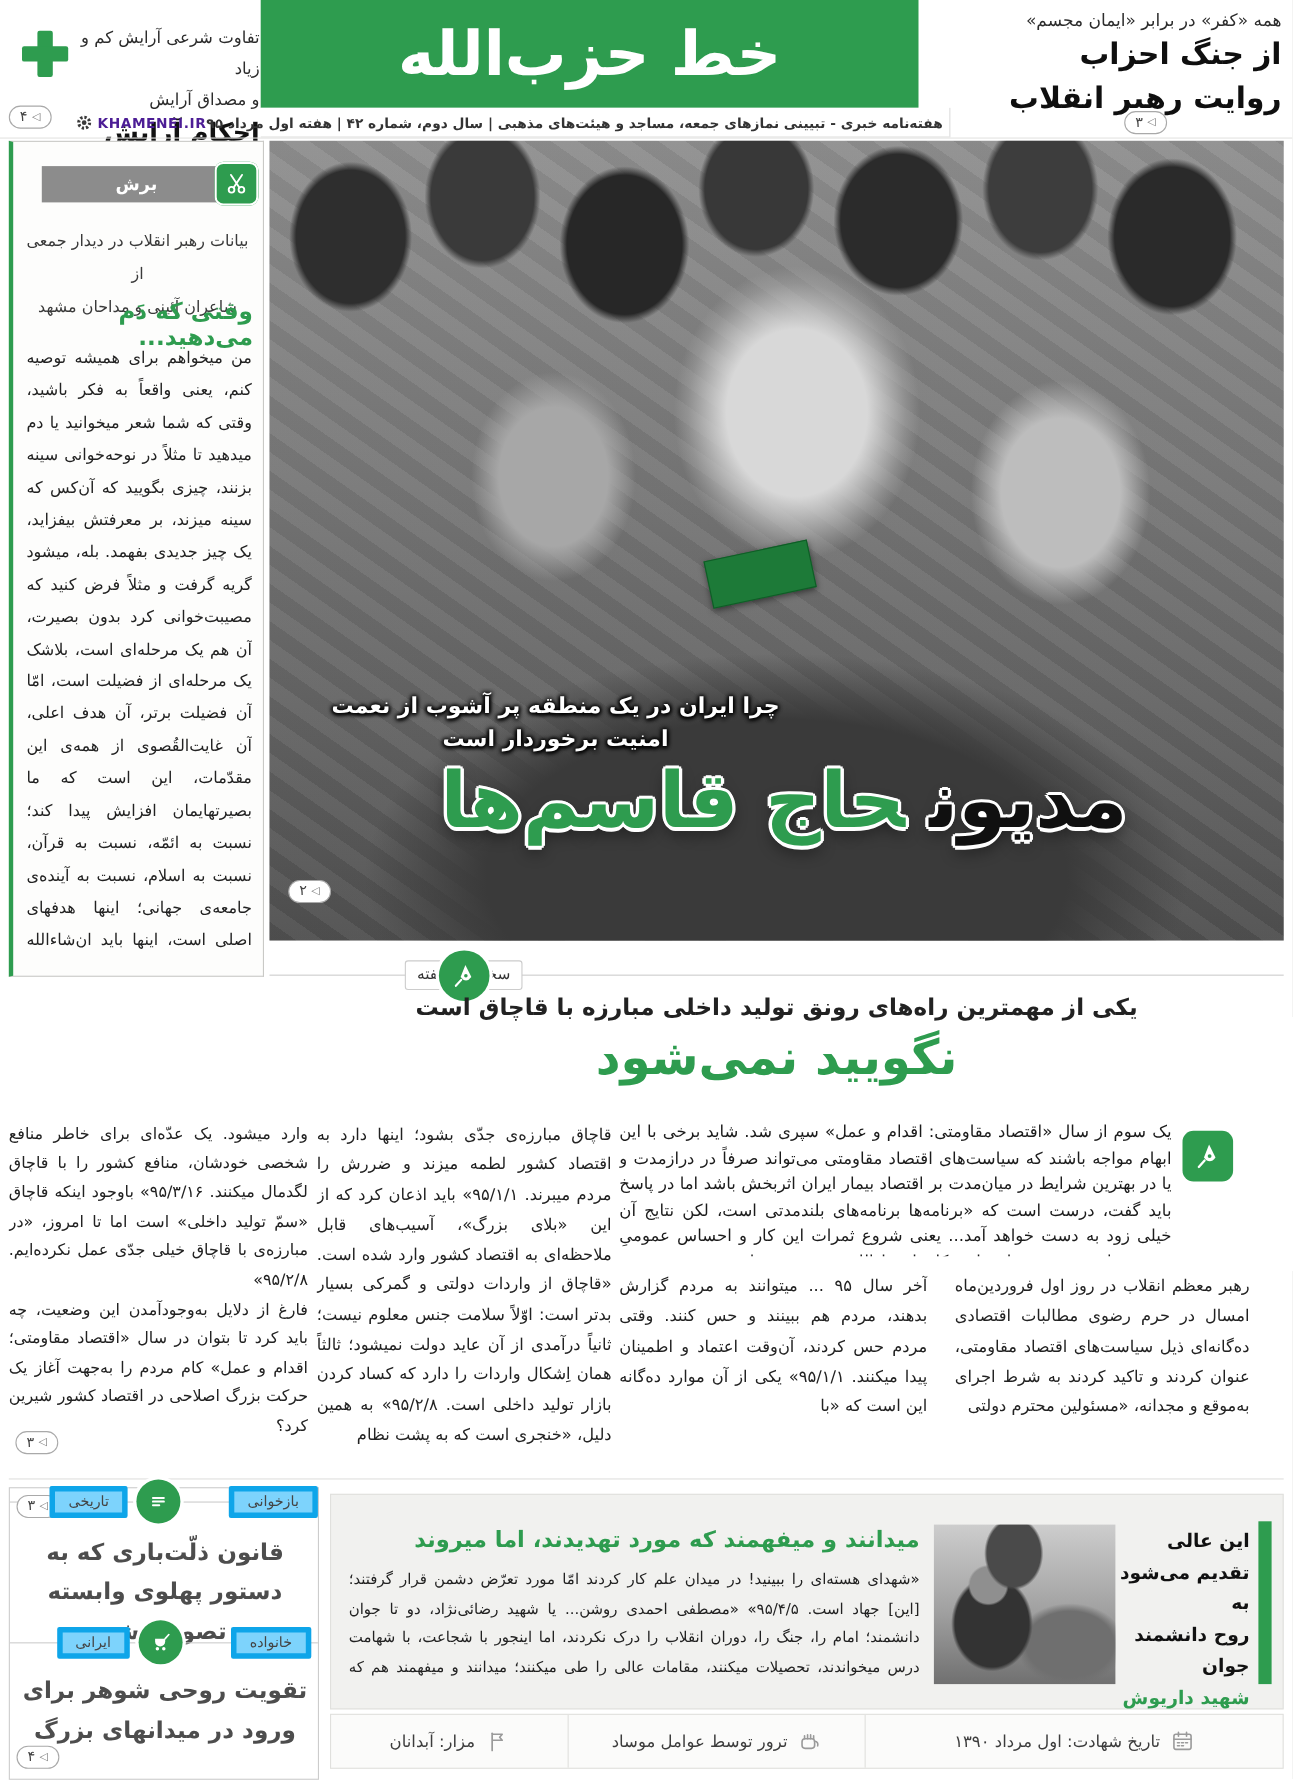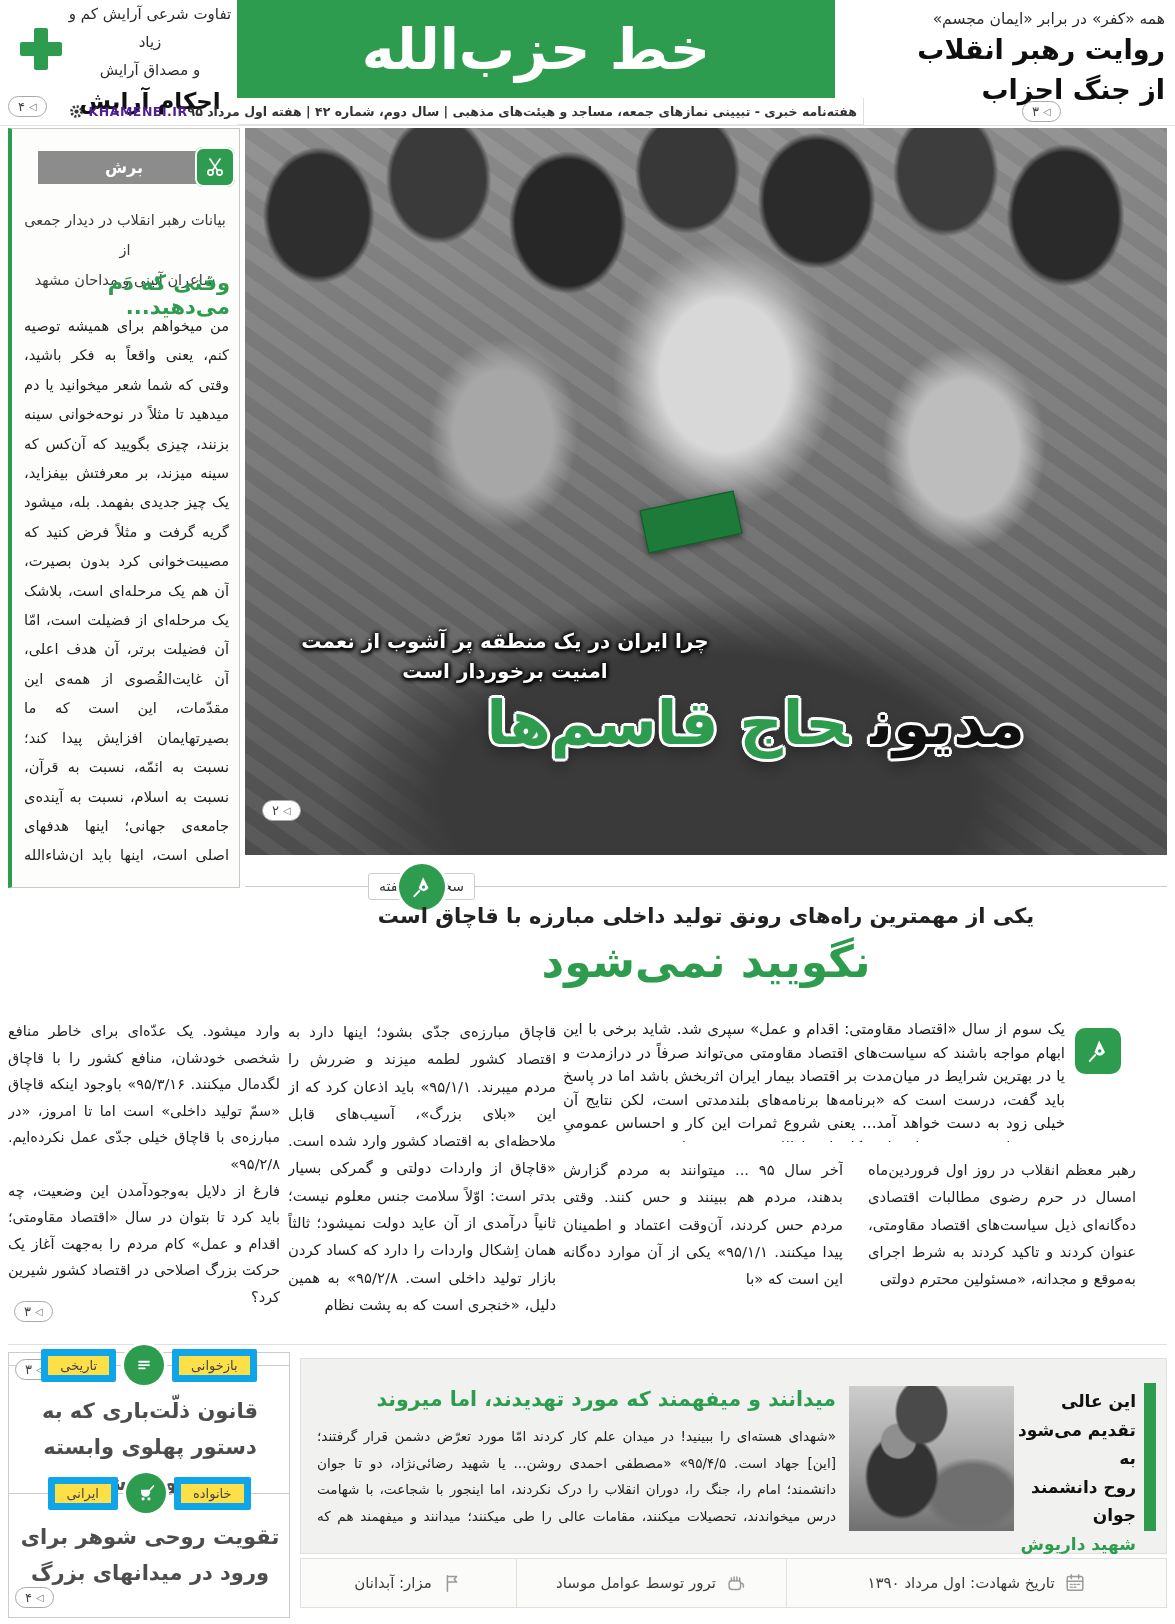--- a/index.html
+++ b/index.html
@@ -18,21 +18,21 @@
   }
   
   .pill{
     position:absolute;display:flex;align-items:center;gap:4px;direction:ltr;
     background:#fff;border:1px solid #a9a9a9;border-radius:12px;
     padding:1px 9px;font-size:13px;color:#444;line-height:17px;white-space:nowrap;
   }
   .pill .arr{font-size:10px;color:#777;}
   
   .header-line{position:absolute;left:0;right:0;top:125px;border-top:1px solid #e3e3e1;}
-  .teaser-left{position:absolute;left:64px;top:0;width:172px;text-align:center;}
+  .teaser-left{position:absolute;left:64px;top:20px;width:172px;text-align:right;}
   .teaser-left .l{font-size:15px;color:#2c2c2c;line-height:28px;}
   .teaser-left .t{font-size:23px;font-weight:bold;color:#111;margin-top:4px;}
   .plus-icon{position:absolute;left:20px;top:28px;width:42px;height:42px;}
   .plus-icon i{position:absolute;background:var(--green);border-radius:2px;}
   .plus-icon .v{left:14px;top:0;width:14px;height:42px;}
   .plus-icon .h{left:0;top:14px;width:42px;height:14px;}
   .masthead{
     position:absolute;left:237px;top:0;width:598px;height:98px;background:var(--green);
     display:flex;align-items:center;justify-content:center;
   }
@@ -84,21 +84,21 @@
   }
   .patch{position:absolute;left:398px;top:372px;width:96px;height:44px;background:var(--green-dark);
     border:1px solid #0f5c26;transform:rotate(-12deg);box-shadow:0 2px 6px rgba(0,0,0,.5);}
   .cover-kicker{
     position:absolute;left:45px;top:498px;width:430px;text-align:center;
     color:#fff;font-size:20px;font-weight:bold;line-height:30px;
     text-shadow:0 0 5px #000,0 2px 4px #000,1px 0 4px #000,-1px 0 4px #000;
   }
   .cover-title{
     position:absolute;left:40px;top:562px;width:740px;text-align:right;direction:rtl;
-    font-size:60px;font-weight:bold;white-space:nowrap;line-height:1.1;
+    font-size:70px;font-weight:bold;white-space:nowrap;line-height:1.1;
   }
   .cover-title .b{color:#101010;margin-left:22px;}
   .cover-title .g{color:var(--green);}
   .cover-title span{
     text-shadow:3px 0 0 #fff,-3px 0 0 #fff,0 3px 0 #fff,0 -3px 0 #fff,
       2px 2px 0 #fff,-2px -2px 0 #fff,2px -2px 0 #fff,-2px 2px 0 #fff,0 6px 14px rgba(0,0,0,.45);
   }
   
   .week-line{position:absolute;left:245px;top:886px;width:922px;border-top:1px solid #ccc;}
   .week-label{position:absolute;left:368px;top:873px;width:107px;height:27px;background:#fff;
@@ -121,22 +121,22 @@
   .col-b{left:563px;top:1156px;width:280px;height:168px;}
   .col-c{left:288px;top:1018px;width:268px;height:312px;}
   .col-d{left:8px;top:1018px;width:272px;height:312px;font-size:14.5px;line-height:26.6px;}
   .col-d p + p{text-indent:0;}
   
   .bottom-sep{position:absolute;left:8px;top:1344px;width:1159px;border-top:1px solid #e0e0de;}
   .teaser-col{position:absolute;left:8px;top:1352px;width:282px;height:266px;background:#fff;
     border:1px solid #ccc;}
   .tag-row{position:absolute;left:0;right:0;height:40px;display:flex;align-items:center;justify-content:center;gap:8px;}
   .tag-row .rule{position:absolute;left:0;right:0;top:50%;border-top:1px solid #ccc;}
-  .tag{position:relative;background:#fde047;border:7px solid #0ea5e9;border-radius:2px;
-    padding:2px 12px;font-size:13px;color:#444;z-index:1;}
+  .tag{position:relative;background:#7dd3fc;border:5px solid #0ea5e9;border-radius:2px;
+    padding:2px 12px;font-size:13px;color:#444;z-index:1;margin-left:36px;}
   .tag-circle{position:relative;z-index:1;width:40px;height:40px;border-radius:50%;background:var(--green);
     display:flex;align-items:center;justify-content:center;box-shadow:0 0 0 3px #fff;}
   .row1{top:-8px;} .row2{top:120px;}
   .teaser-title{position:absolute;left:8px;width:266px;text-align:center;
     font-size:21px;font-weight:bold;color:var(--gray-head);line-height:36px;}
   .tt1{top:40px;} .tt2{top:166px;}
   
   .martyr-box{position:absolute;left:300px;top:1358px;width:867px;height:196px;
     background:#f1f1ef;border:1px solid #e0e0dd;}
   .m-bar{position:absolute;right:10px;top:24px;width:12px;height:148px;background:var(--green);}
@@ -192,22 +192,22 @@
         <circle cx="12" cy="12" r="7" fill="none" stroke="#3a3a3a" stroke-width="4" stroke-dasharray="3 2.4"></circle>
         <circle cx="12" cy="12" r="3" fill="#3a3a3a"></circle>
       </svg>
       <span class="bt">KHAMENEI.IR</span>
     </span>
   </div>
   <div class="strip-divider"></div>
 
   <div class="teaser-right">
     <div class="k">همه «کفر» در برابر «ایمان مجسم»</div>
+    <div class="t">از جنگ احزاب</div>
     <div class="t">روایت رهبر انقلاب</div>
-    <div class="t">از جنگ احزاب</div>
   </div>
   <div class="pill" style="left:1022px;top:101px;">
     <span>۳</span>
     <span class="arr">◁</span>
   </div>
   <div class="header-line"></div>
 
   <div class="clip-box">
     <div class="clip-tab">برش</div>
     <div class="clip-icon">

